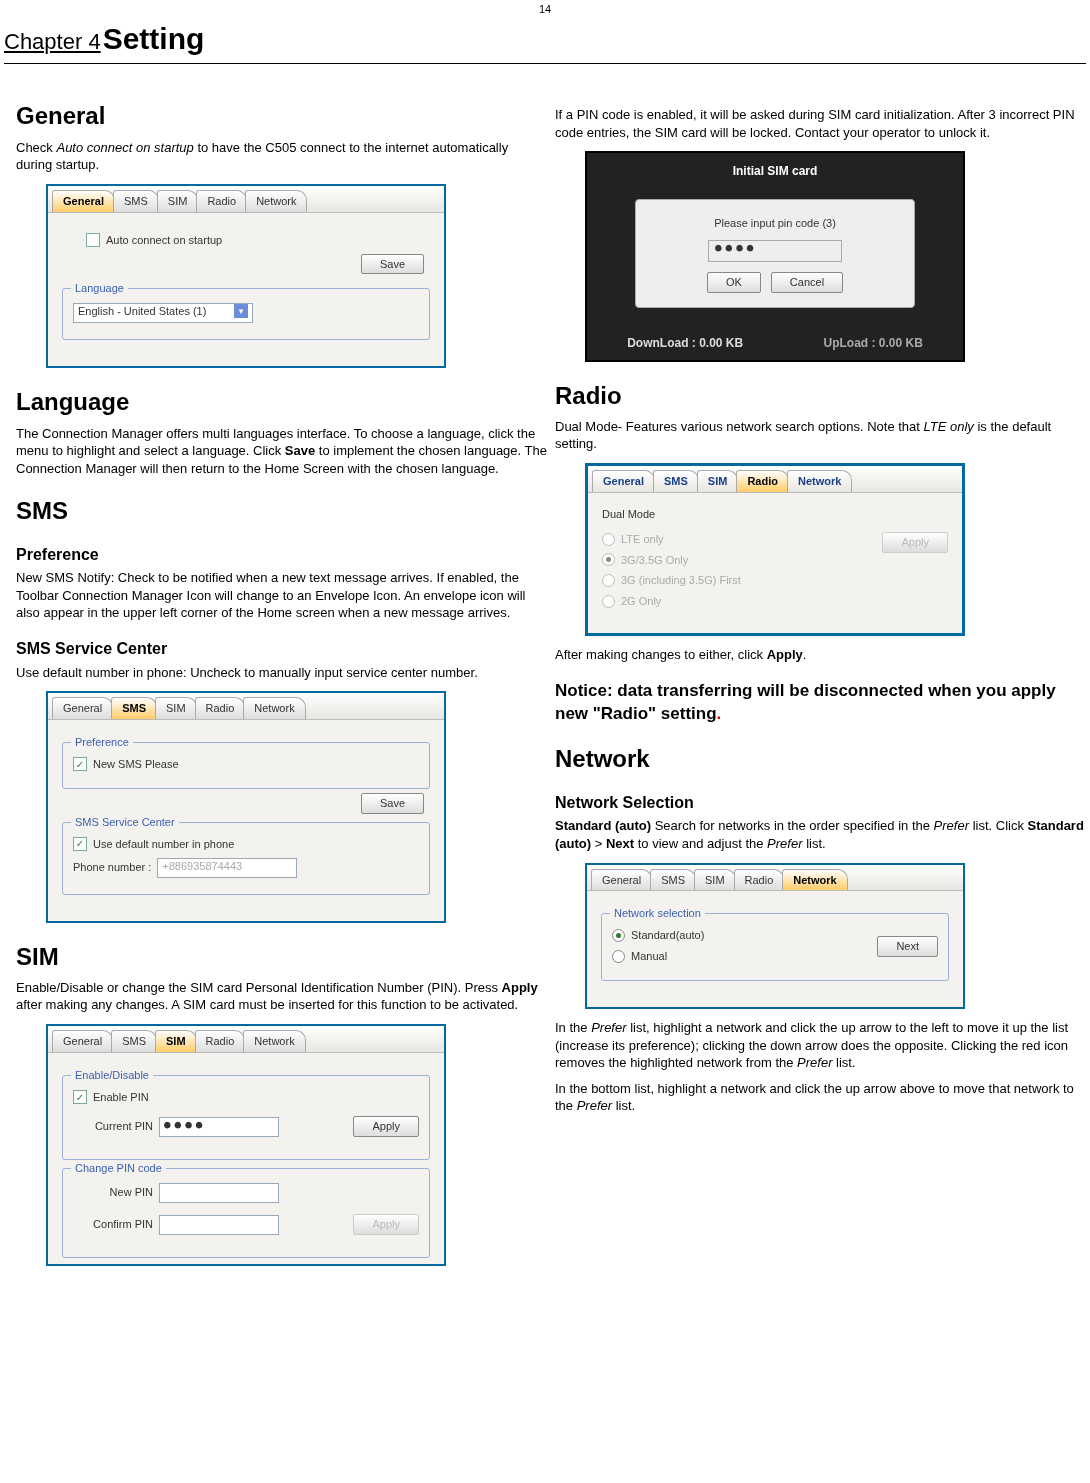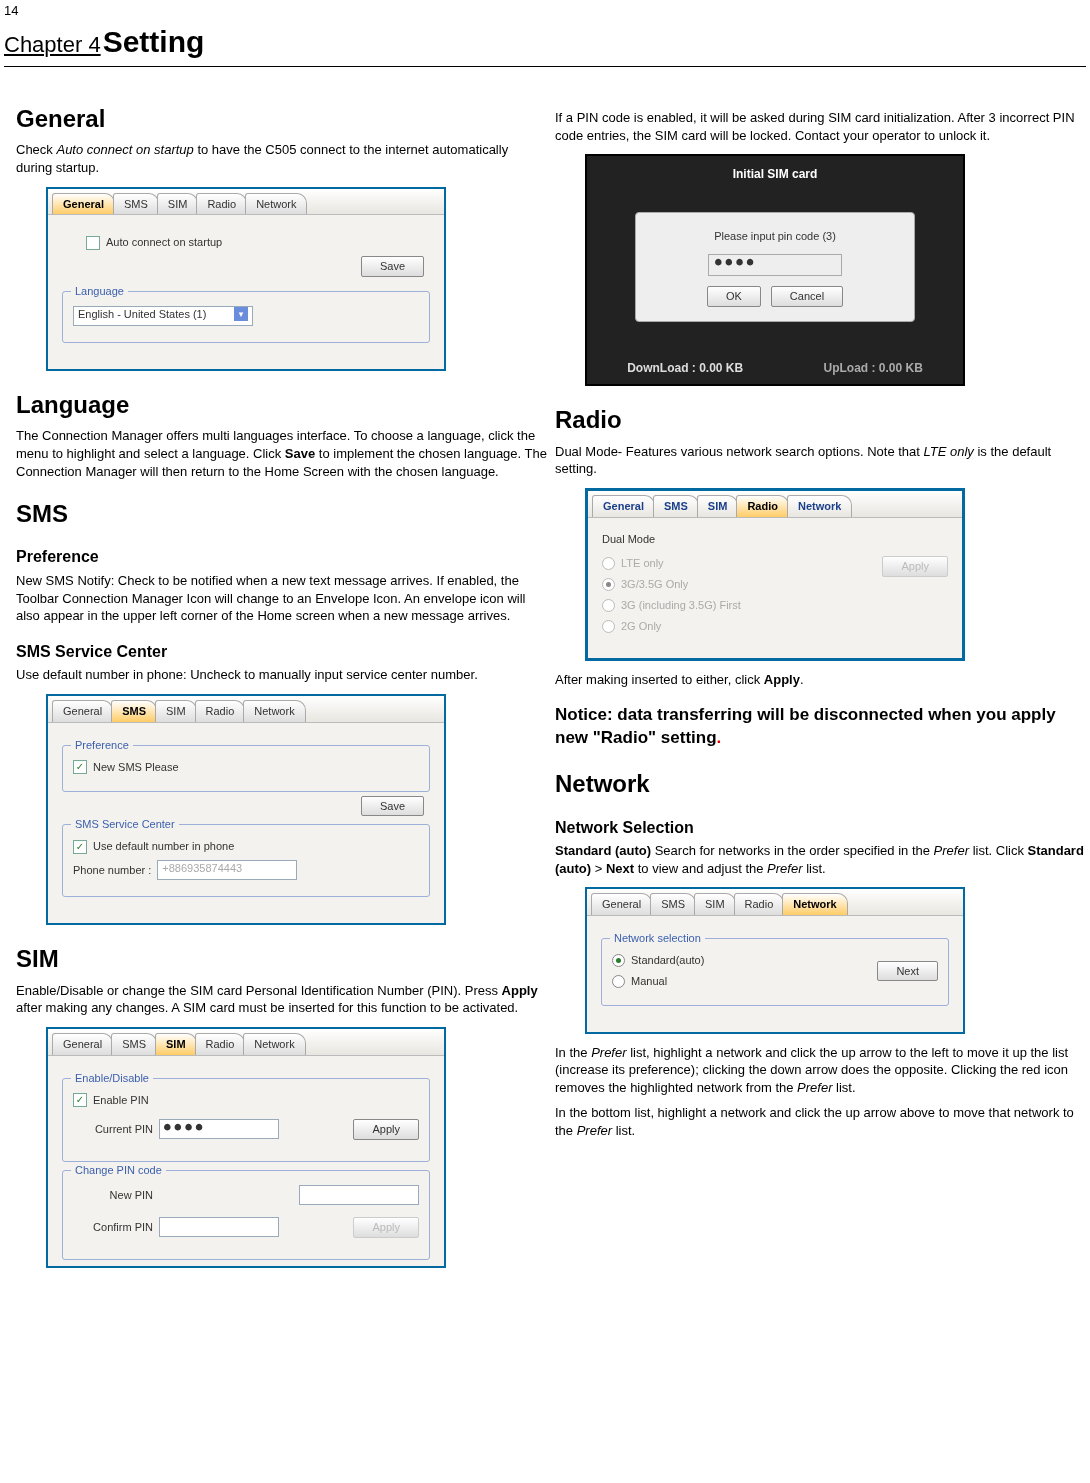--- a/index.html
+++ b/index.html
@@ -5,22 +5,23 @@
   body {
     font-family: Arial, Helvetica, sans-serif;
     font-size: 13px;
     margin: 0;
     padding: 0;
     width: 1090px;
     color: #000;
     line-height: 1.35;
   }
   .page-num {
-    font-size: 13px;
-    padding: 2px 4px;
+    font-size: 11px;
+    padding: 2px 16px;
+    text-align: center;
   }
   .topbar {
     border-bottom: 1px solid #000;
     margin: 0 4px 6px 4px;
   }
   .chapter-row {
     display: flex;
     align-items: baseline;
     gap: 2px;
     padding-bottom: 4px;
@@ -109,21 +110,21 @@
     border:1px solid #9ab; background:#fff; height:18px; padding:0 4px; font-size:11px; color:#333;
   }
   .fieldset {
     border:1px solid #9cb0d9; border-radius:3px; padding:8px 10px 10px 10px; margin:8px 0;
     position:relative;
   }
   .fieldset > .legend {
     position:absolute; top:-8px; left:8px; background:#f4f2ee; padding:0 4px; font-size:11px; color:#3a5fb0;
   }
   .pin-dlg {
-    background:#eee; border:1px solid #aaa; width:250px; margin:30px auto; padding:16px 14px 14px 14px;
+    background:#eee; border:1px solid #aaa; width:250px; margin:19px auto; padding:16px 14px 14px 14px;
     border-radius:4px; text-align:center; font-size:11px; color:#333;
   }
   .pin-field { border:1px solid #aaa; width:120px; height:20px; margin:10px auto; text-align:left; padding:0 6px; letter-spacing:3px; }
   .pin-btns { display:flex; justify-content:center; gap:10px; margin-top:8px;}
   .dark-header { color:#fff; text-align:center; font-size:12px; padding-top:10px; font-weight:bold; }
   .dark-footer { color:#ddd; text-align:center; font-size:12px; padding:8px 0; font-weight:bold; display:flex; justify-content:space-around;}
   .greytxt { color:#aaa; }
   .dots { letter-spacing:4px; font-family:monospace; }
 </style>
 </head>
@@ -235,21 +236,21 @@
           <div class="form-row" style="justify-content:space-between;">
             <div class="form-row">
               <span style="width:80px;text-align:right;">Current PIN</span>
               <div class="field dots" style="width:110px;">●●●●</div>
             </div>
             <span class="btn">Apply</span>
           </div>
         </div>
         <div class="fieldset" style="margin-bottom:0;">
           <span class="legend">Change PIN code</span>
-          <div class="form-row" style="justify-content:space-between;">
+          <div class="form-row" style="justify-content:flex-start;">
             <span style="width:80px;text-align:right;">New PIN</span>
             <div class="field" style="width:110px;"></div>
           </div>
           <div class="form-row" style="justify-content:space-between;">
             <div class="form-row">
               <span style="width:80px;text-align:right;">Confirm PIN</span>
               <div class="field" style="width:110px;"></div>
             </div>
             <span class="btn disabled">Apply</span>
           </div>
@@ -309,21 +310,21 @@
             <div class="form-row">
                 <span class="radio grey"></span>
                 <span class="greytxt">2G Only</span>
               </div>
           </div>
           <span class="btn disabled" style="margin-top:6px;">Apply</span>
         </div>
       </div>
     </div>
 
-    <p><span>After making inserted to either, click </span><span class="bold">Apply</span><span>.</span></p>
+    <p><span>After making changes to either, click </span><span class="bold">Apply</span><span>.</span></p>
 
     <h3 class="sub" style="font-size:17px;"><span>Notice:   data transferring will be disconnected when you apply new "Radio" setting</span><span class="red">.</span></h3>
 
     <h2 class="section">Network</h2>
     <h3 class="sub">Network Selection</h3>
     <p><span class="bold">Standard (auto)</span><span> Search for networks in the order specified in the </span><span class="italic">Prefer</span><span> list. Click </span><span class="bold">Standard (auto)</span><span> &gt; </span><span class="bold">Next</span><span> to view and adjust the </span><span class="italic">Prefer</span><span> list.</span></p>
 
     <div class="screenshot" style="width:380px;">
       <div class="tabs">
         <div class="tab">General</div>

